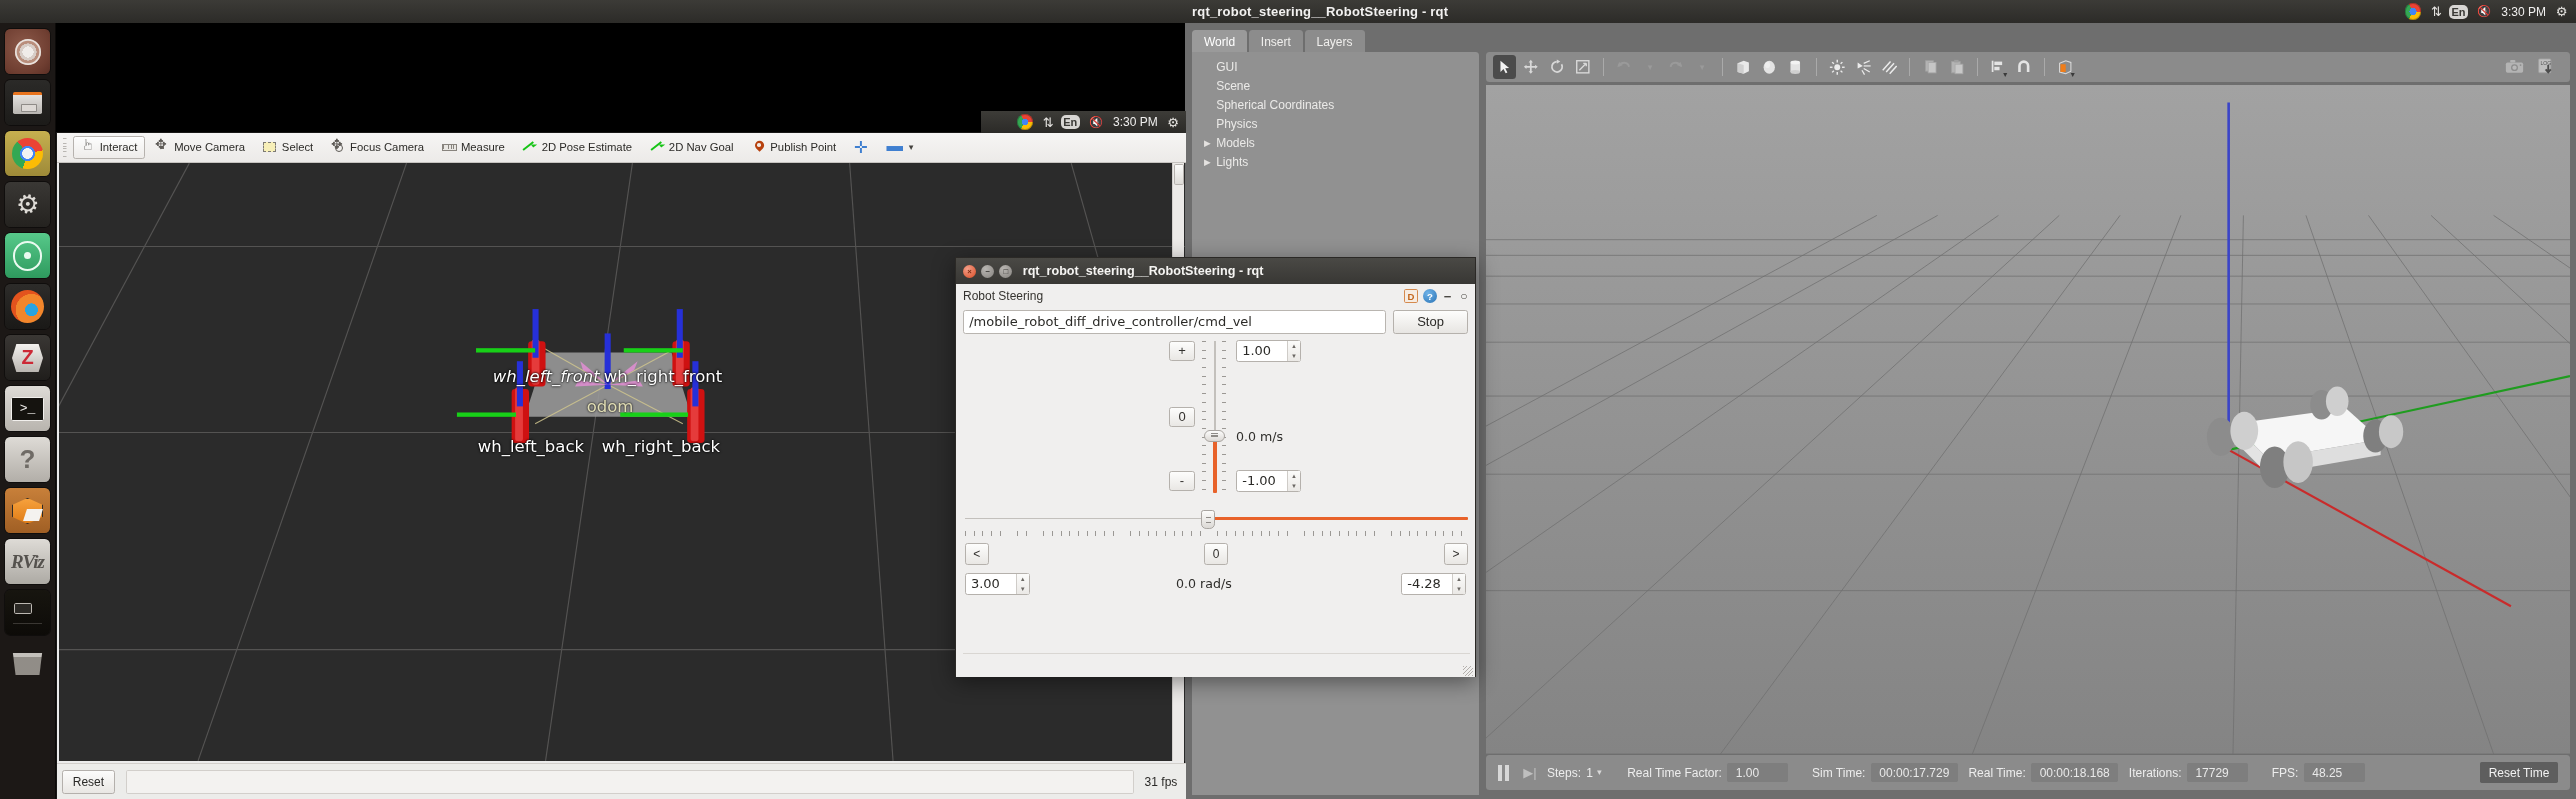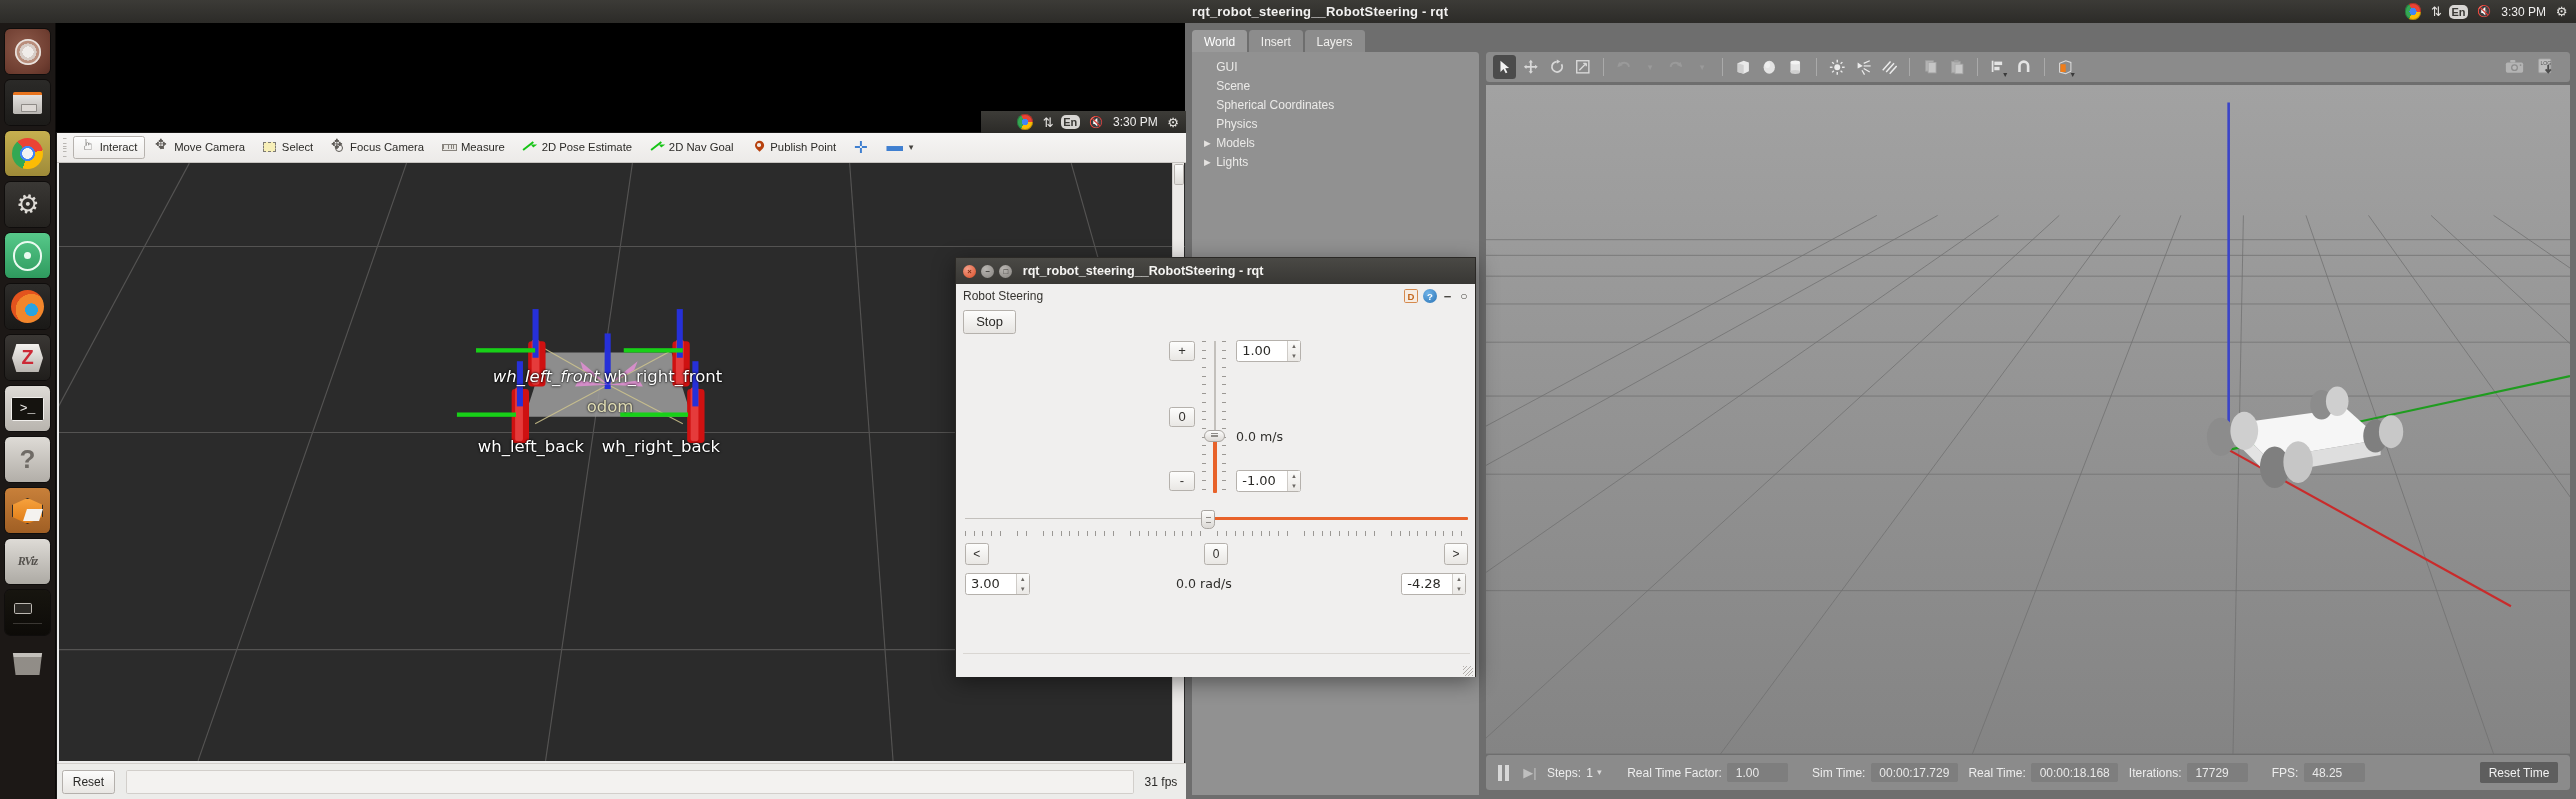--- a/index.html
+++ b/index.html
@@ -97,21 +97,21 @@
   .li-help .glyph { color:#6f6b66; font-size:26px; font-weight:bold; }
   .li-gazebo { background: linear-gradient(#c8803a,#a05f24); }
   .li-gazebo .glyph { width:31px;height:26px; position:relative; }
   .li-gazebo .glyph::before{content:"";position:absolute;inset:0;
      background:linear-gradient(#f6a13c,#e07d18);
      clip-path: polygon(50% 0, 100% 27%, 100% 73%, 50% 100%, 0 73%, 0 27%);
      border:1.7px solid #2e2a26;}
   .li-gazebo .glyph::after{content:"";position:absolute;left:42%;top:42%;width:52%;height:46%;
      background:#f4f2ef;transform: skewX(-18deg); }
   .li-rviz { background: linear-gradient(#dedbd6,#adaaa4); }
-  .li-rviz .glyph { color:#55524e; font-size:12px; font-style:italic; font-weight:bold;
+  .li-rviz .glyph { color:#55524e; font-size:19px; font-style:italic; font-weight:bold;
      font-family:"Liberation Serif", serif; letter-spacing:-0.9px; }
   .li-switcher { background: linear-gradient(#17150f,#0d0b08); }
   .li-switcher .glyph { width:29.5px;height:24px; position:relative; }
   .li-switcher .glyph::before{content:"";position:absolute;left:1.7px;top:1.7px;width:15.6px;height:9.6px;
      border:1.7px solid #bdb9b3;border-radius:1.7px;background:#2b2925;}
   .li-switcher .glyph::after{content:"";position:absolute;left:0;bottom:0;width:100%;height:0.9px;
      box-shadow:0 0 0 0 transparent; border-top:0.9px solid #3a3733;}
   .li-trash { background: transparent; box-shadow:none; }
   .li-trash .glyph { width:35px;height:22.6px;
      background: linear-gradient(#d6d3ce 0 18%, #9e9a94 19% 100%);
@@ -298,21 +298,21 @@
   .pb-min { color:#4a4843; font-size:13px; font-weight:bold; width:10.4px; text-align:center; }
   .pb-close { color:#4a4843; font-size:12px; width:12px; text-align:center; }
 
   .rqt-row-topic { display:flex; align-items:center; gap:7px; padding: 1.7px 7px 0 7px; }
   .topic-input {
     flex:1 1 auto; height:24px; background:#ffffff; border:0.9px solid #b9b5b0; border-radius:2.6px;
     display:flex; align-items:center; padding:0 5.2px; font-size:13px; color:#2b2a27;
     font-family:"DejaVu Sans", sans-serif;
   }
   .stop-btn {
-    width:53px; height:24px; background: linear-gradient(#fdfdfc,#e7e5e2);
+    width:75px; height:24px; background: linear-gradient(#fdfdfc,#e7e5e2);
     border:0.9px solid #b5b1ac; border-radius:2.6px; font-size:13px; color:#2b2a27;
     display:flex; align-items:center; justify-content:center;
   }
 
   
   .vslider-area { position:relative; height: 152px; margin-top: 7px; }
   .sq-btn {
     position:absolute; width:26px; height:20px;
     background: linear-gradient(#fdfdfc,#e9e7e4); border:0.9px solid #b5b1ac; border-radius:2.6px;
     display:flex; align-items:center; justify-content:center; font-size:13px; color:#33312e;
@@ -844,20 +844,21 @@
         <span class="rqt-plugin-title">Robot Steering</span>
         <span class="rqt-plugin-btns">
           <span class="pb-dock">D</span>
           <span class="pb-help">?</span>
           <span class="pb-min">−</span>
           <span class="pb-close">○</span>
         </span>
       </div>
 
       <div class="rqt-row-topic">
+        <div class="topic-input" placeholder="/cmd_vel">/mobile_robot_diff_drive_controller/cmd_vel</div>
         <div class="stop-btn">Stop</div>
       </div>
 
       <div class="vslider-area">
         <div class="sq-btn" style="left:213px; top:0px;">+</div>
         <div class="sq-btn" style="left:213px; top:66px;">0</div>
         <div class="sq-btn" style="left:213px; top:130px;">-</div>
 
         <div class="vticks" style="left:246px;"></div>
         <div class="vticks" style="left:266px;"></div>

